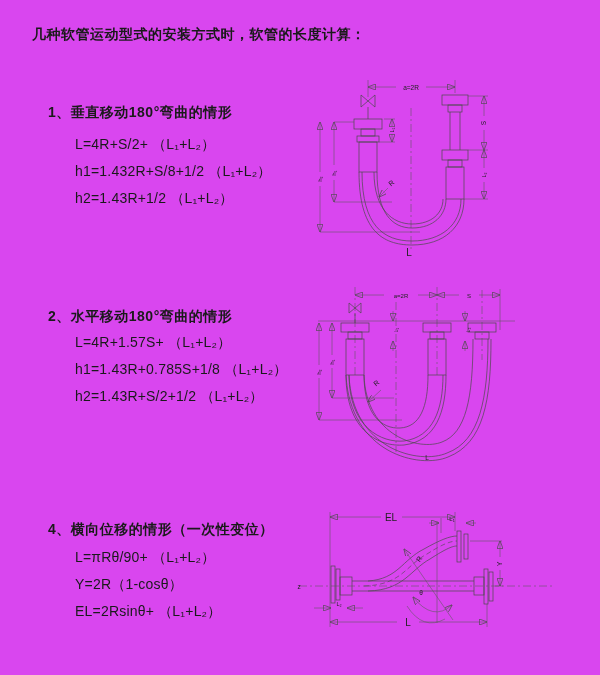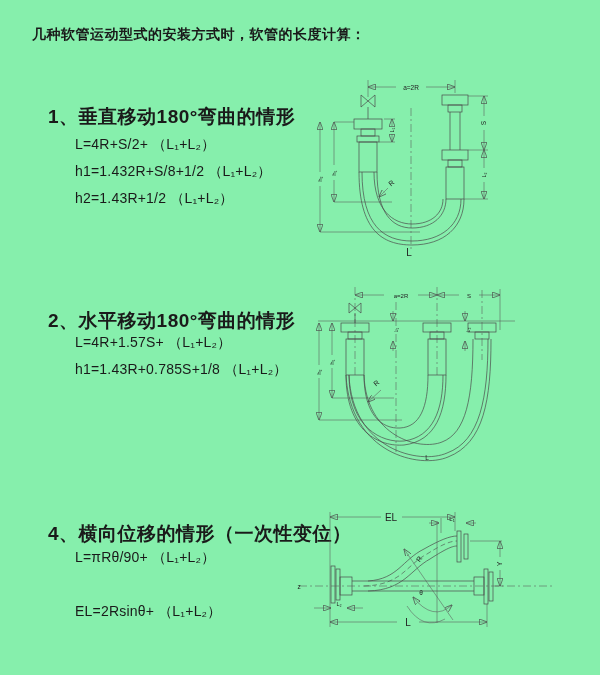--- a/index.html
+++ b/index.html
@@ -1,19 +1,19 @@
 <!DOCTYPE html>
 <html><head>
 <meta charset="utf-8">
 <style>
   html,body{margin:0;padding:0;}
   body{width:600px;height:675px;background:#ffffff;font-family:"Liberation Sans","DejaVu Sans",sans-serif;color:#1a1a1a;position:relative;overflow:hidden;}
-  .page{position:absolute;inset:0;background:#86efac;}
+  .page{position:absolute;inset:0;background:#d946ef;}
   .title{position:absolute;left:32px;top:26px;font-size:14px;font-weight:bold;letter-spacing:.5px;}
-  .heading{position:absolute;font-size:19px;font-weight:bold;letter-spacing:.5px;}
+  .heading{position:absolute;font-size:14px;font-weight:bold;letter-spacing:.5px;}
   .formula{position:absolute;font-size:14px;letter-spacing:.2px;}
   svg{position:absolute;}
   svg line,svg path,svg rect,svg polyline{stroke:#4a4a4a;fill:none;stroke-width:.7;}
   svg .thin{stroke:#5a5a5a;stroke-width:.55;}
   svg .dash{stroke-dasharray:8 3 2 3;stroke-width:.55;stroke:#5a5a5a;}
   svg .hdash{stroke-dasharray:5 3;stroke-width:.6;}
   svg .hatch{stroke:#4a4a4a;stroke-width:.7;}
   svg text{fill:#222;stroke:none;font-family:"Liberation Sans","DejaVu Sans",sans-serif;}
 </style>
 </head>
@@ -24,23 +24,25 @@
   <div class="title">几种软管运动型式的安装方式时，软管的长度计算：</div>
 
   <div class="heading" style="left:48px;top:104px">1、垂直移动180°弯曲的情形</div>
   <div class="formula" style="left:75px;top:136px">L=4R+S/2+ （L₁+L₂）</div>
   <div class="formula" style="left:75px;top:163px">h1=1.432R+S/8+1/2 （L₁+L₂）</div>
   <div class="formula" style="left:75px;top:190px">h2=1.43R+1/2 （L₁+L₂）</div>
 
   <div class="heading" style="left:48px;top:308px">2、水平移动180°弯曲的情形</div>
   <div class="formula" style="left:75px;top:334px">L=4R+1.57S+ （L₁+L₂）</div>
   <div class="formula" style="left:75px;top:361px">h1=1.43R+0.785S+1/8 （L₁+L₂）</div>
+  <div class="formula" style="left:75px;top:388px">h2=1.43R+S/2+1/2 （L₁+L₂）</div>
 
   <div class="heading" style="left:48px;top:521px">4、横向位移的情形（一次性变位）</div>
   <div class="formula" style="left:75px;top:549px">L=πRθ/90+ （L₁+L₂）</div>
+  <div class="formula" style="left:75px;top:576px">Y=2R（1-cosθ）</div>
   <div class="formula" style="left:75px;top:603px">EL=2Rsinθ+ （L₁+L₂）</div>
 
   <svg style="left:300px;top:70px" width="300" height="195" viewBox="300 70 300 195">
     <defs>
       <marker id="ar1" viewBox="0 0 8 6" refX="7.6" refY="3" markerWidth="8" markerHeight="6" orient="auto-start-reverse" markerUnits="userSpaceOnUse">
           <path d="M0,0 L8,3 L0,6 Z" fill="#333" stroke="none"></path>
         </marker>
       <pattern id="p1" width="3" height="3" patternUnits="userSpaceOnUse">
         <path d="M0,3 L3,0 M0,0 L3,3" stroke="#6a6a6a" stroke-width=".4"></path>
       </pattern>

